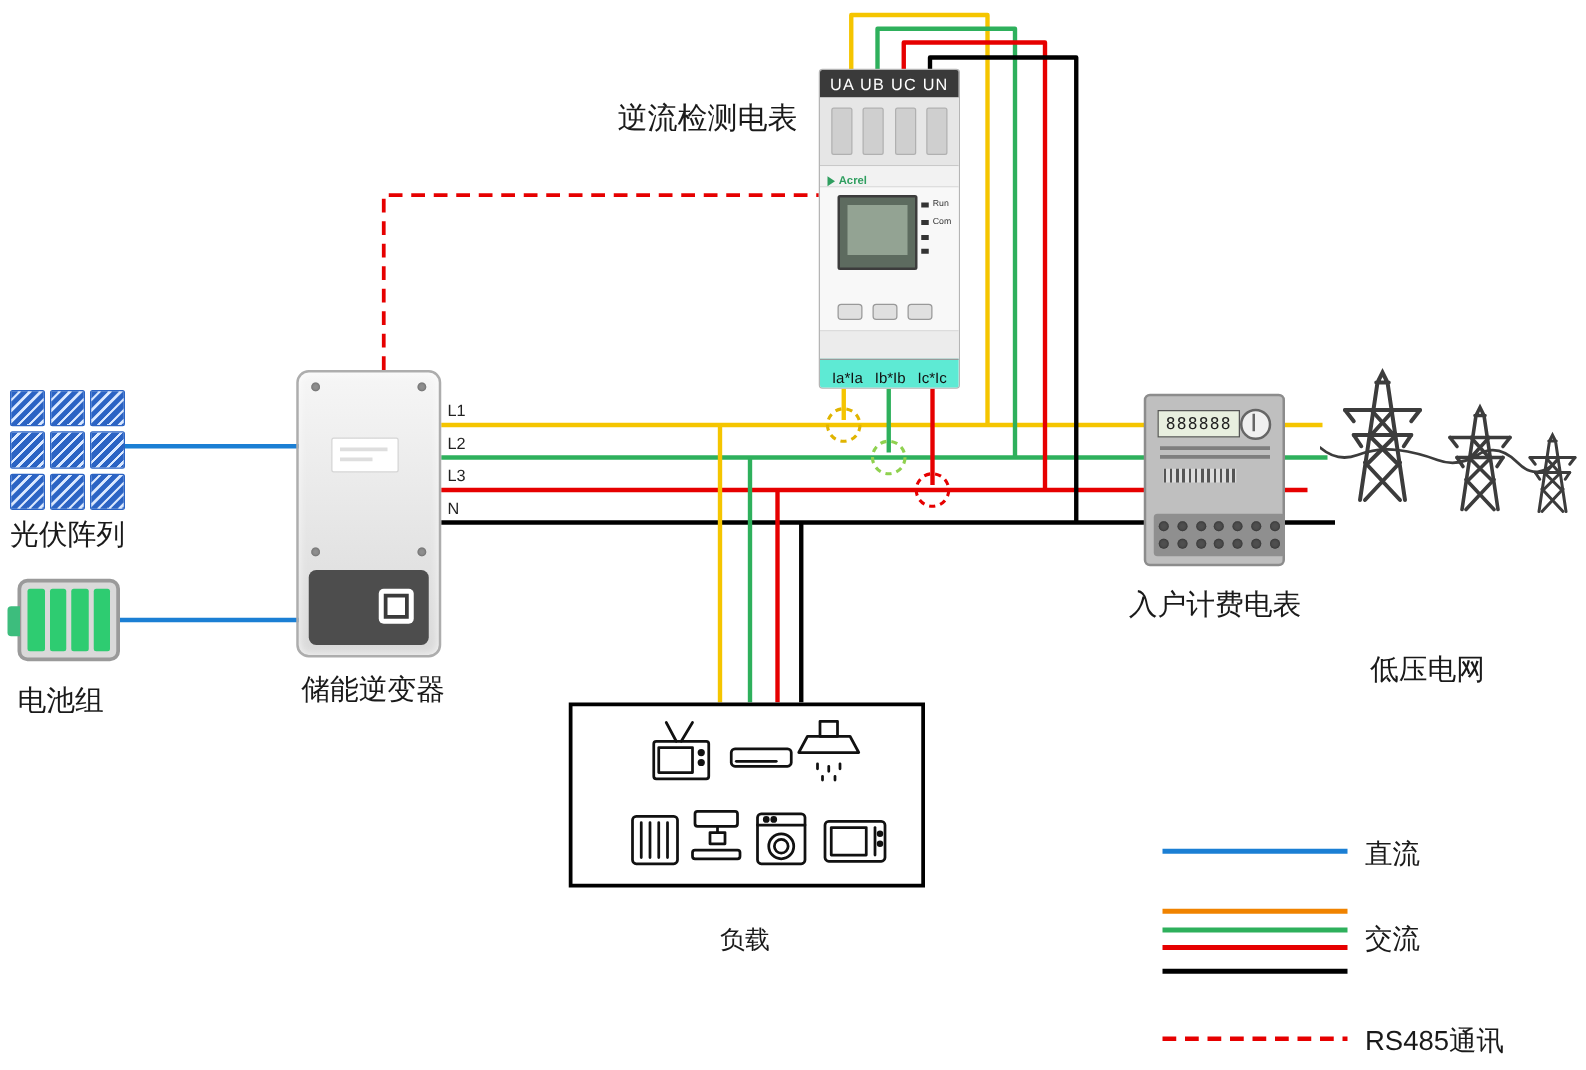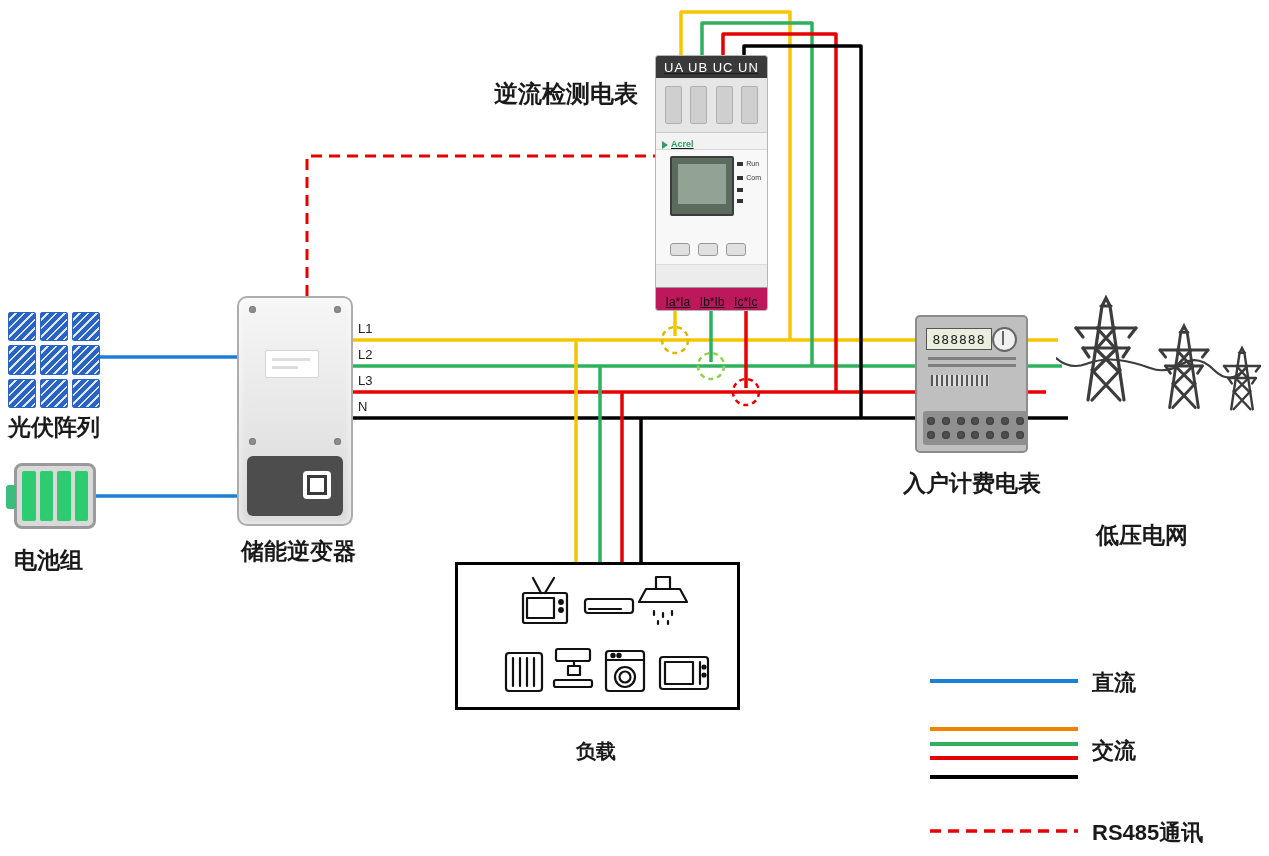--- a/index.html
+++ b/index.html
@@ -2,21 +2,21 @@
 <html><head>
 <meta charset="utf-8">
 <style>
   html,body{margin:0;padding:0;background:#fff;}
   .canvas{
     position:relative;width:1269px;height:856px;background:#fff;overflow:hidden;
     font-family:"Liberation Sans","DejaVu Sans",sans-serif;color:#1a1a1a;
   }
   .wires{position:absolute;left:0;top:0;z-index:1;}
   .comp{position:absolute;z-index:2;box-sizing:border-box;}
-  .lbl{position:absolute;z-index:3;font-size:23px;font-weight:700;white-space:nowrap;}
+  .lbl{position:absolute;z-index:3;font-size:23px;font-weight:400;white-space:nowrap;}
   .buslbl{position:absolute;z-index:3;font-size:13px;color:#222;}
 
   
   .pv{left:8px;top:312px;width:92px;height:96px;display:grid;grid-template-columns:repeat(3,1fr);
       grid-template-rows:repeat(3,1fr);gap:4px;}
   .pv i{display:block;border-radius:2px;
       background:repeating-linear-gradient(135deg,#2b63c4 0 4px,#dce9ff 4px 6px);
       border:1px solid #2b63c4;}
 
   
@@ -36,41 +36,41 @@
       border:1px solid #d5d5d5;border-radius:2px;}
   .inv .sticker:before{content:"";position:absolute;left:6px;top:7px;width:38px;height:3px;background:#dedede;}
   .inv .sticker:after{content:"";position:absolute;left:6px;top:15px;width:26px;height:3px;background:#dedede;}
   .inv .panel{position:absolute;left:8px;top:158px;width:96px;height:60px;background:#4d4d4d;border-radius:6px;}
   .inv .disp{position:absolute;right:12px;top:15px;width:28px;height:28px;background:#fff;border-radius:4px;
       display:flex;align-items:center;justify-content:center;}
   .inv .disp i{width:14px;height:14px;border:3px solid #3a3a3a;display:block;}
 
   
   .det{left:655px;top:55px;width:113px;height:256px;background:#fafafa;border:1px solid #b5b5b5;
-      border-radius:3px;overflow:hidden;text-decoration:underline;}
+      border-radius:3px;overflow:hidden;}
   .det .hdr{height:22px;background:#3a3a3a;color:#fff;font-size:13px;letter-spacing:1px;
       display:flex;align-items:center;justify-content:center;}
   .det .cover{height:54px;background:#e6e6e6;display:flex;align-items:center;justify-content:space-evenly;
       border-bottom:1px solid #c9c9c9;}
   .det .cover i{width:15px;height:36px;background:#cfcfcf;border:1px solid #b0b0b0;border-radius:2px;}
   .det .brand{height:16px;background:#f2f2f2;border-bottom:1px solid #d8d8d8;display:flex;
       align-items:flex-end;gap:3px;padding-left:6px;font-size:9px;color:#2f9e5f;font-weight:700;}
   .det .brand .tri{width:0;height:0;border-left:6px solid #2f9e5f;border-top:4px solid transparent;
       border-bottom:4px solid transparent;}
   .det .bodyp{position:relative;height:114px;background:#f8f8f8;}
   .det .lcd{position:absolute;left:14px;top:6px;width:60px;height:56px;background:#5d6b5f;
       border:2px solid #3c3c3c;border-radius:2px;}
   .det .lcd i{position:absolute;left:6px;top:6px;right:6px;bottom:10px;background:#93a393;display:block;}
   .det .leds{position:absolute;right:6px;top:10px;display:flex;flex-direction:column;gap:7px;}
   .det .led{display:flex;align-items:center;gap:3px;font-size:7px;color:#333;}
   .det .led i{width:6px;height:4px;background:#333;display:block;}
   .det .btns{position:absolute;left:14px;bottom:8px;display:flex;gap:8px;}
   .det .btns b{width:18px;height:11px;background:#e0e0e0;border:1px solid #999;border-radius:3px;}
   .det .lowr{height:22px;background:#ececec;border-top:1px solid #dcdcdc;}
-  .det .terms{height:28px;background:#be185d;border-top:1px solid #999;display:flex;align-items:center;
+  .det .terms{height:28px;background:#5eead4;border-top:1px solid #999;display:flex;align-items:center;
       justify-content:space-evenly;font-size:12px;color:#111;}
 
   
   .bill{left:915px;top:315px;width:113px;height:138px;background:#bfbfbf;border:2px solid #8c8c8c;
       border-radius:5px;}
   .bill .lcd{position:absolute;left:9px;top:11px;width:64px;height:20px;background:#e8efdf;
       border:1px solid #555;font-family:"DejaVu Sans Mono",monospace;font-size:13px;letter-spacing:1px;
       display:flex;align-items:center;justify-content:center;color:#222;}
   .bill .dial{position:absolute;right:9px;top:10px;width:21px;height:21px;border-radius:50%;
       background:#f0f0f0;border:2px solid #666;}

